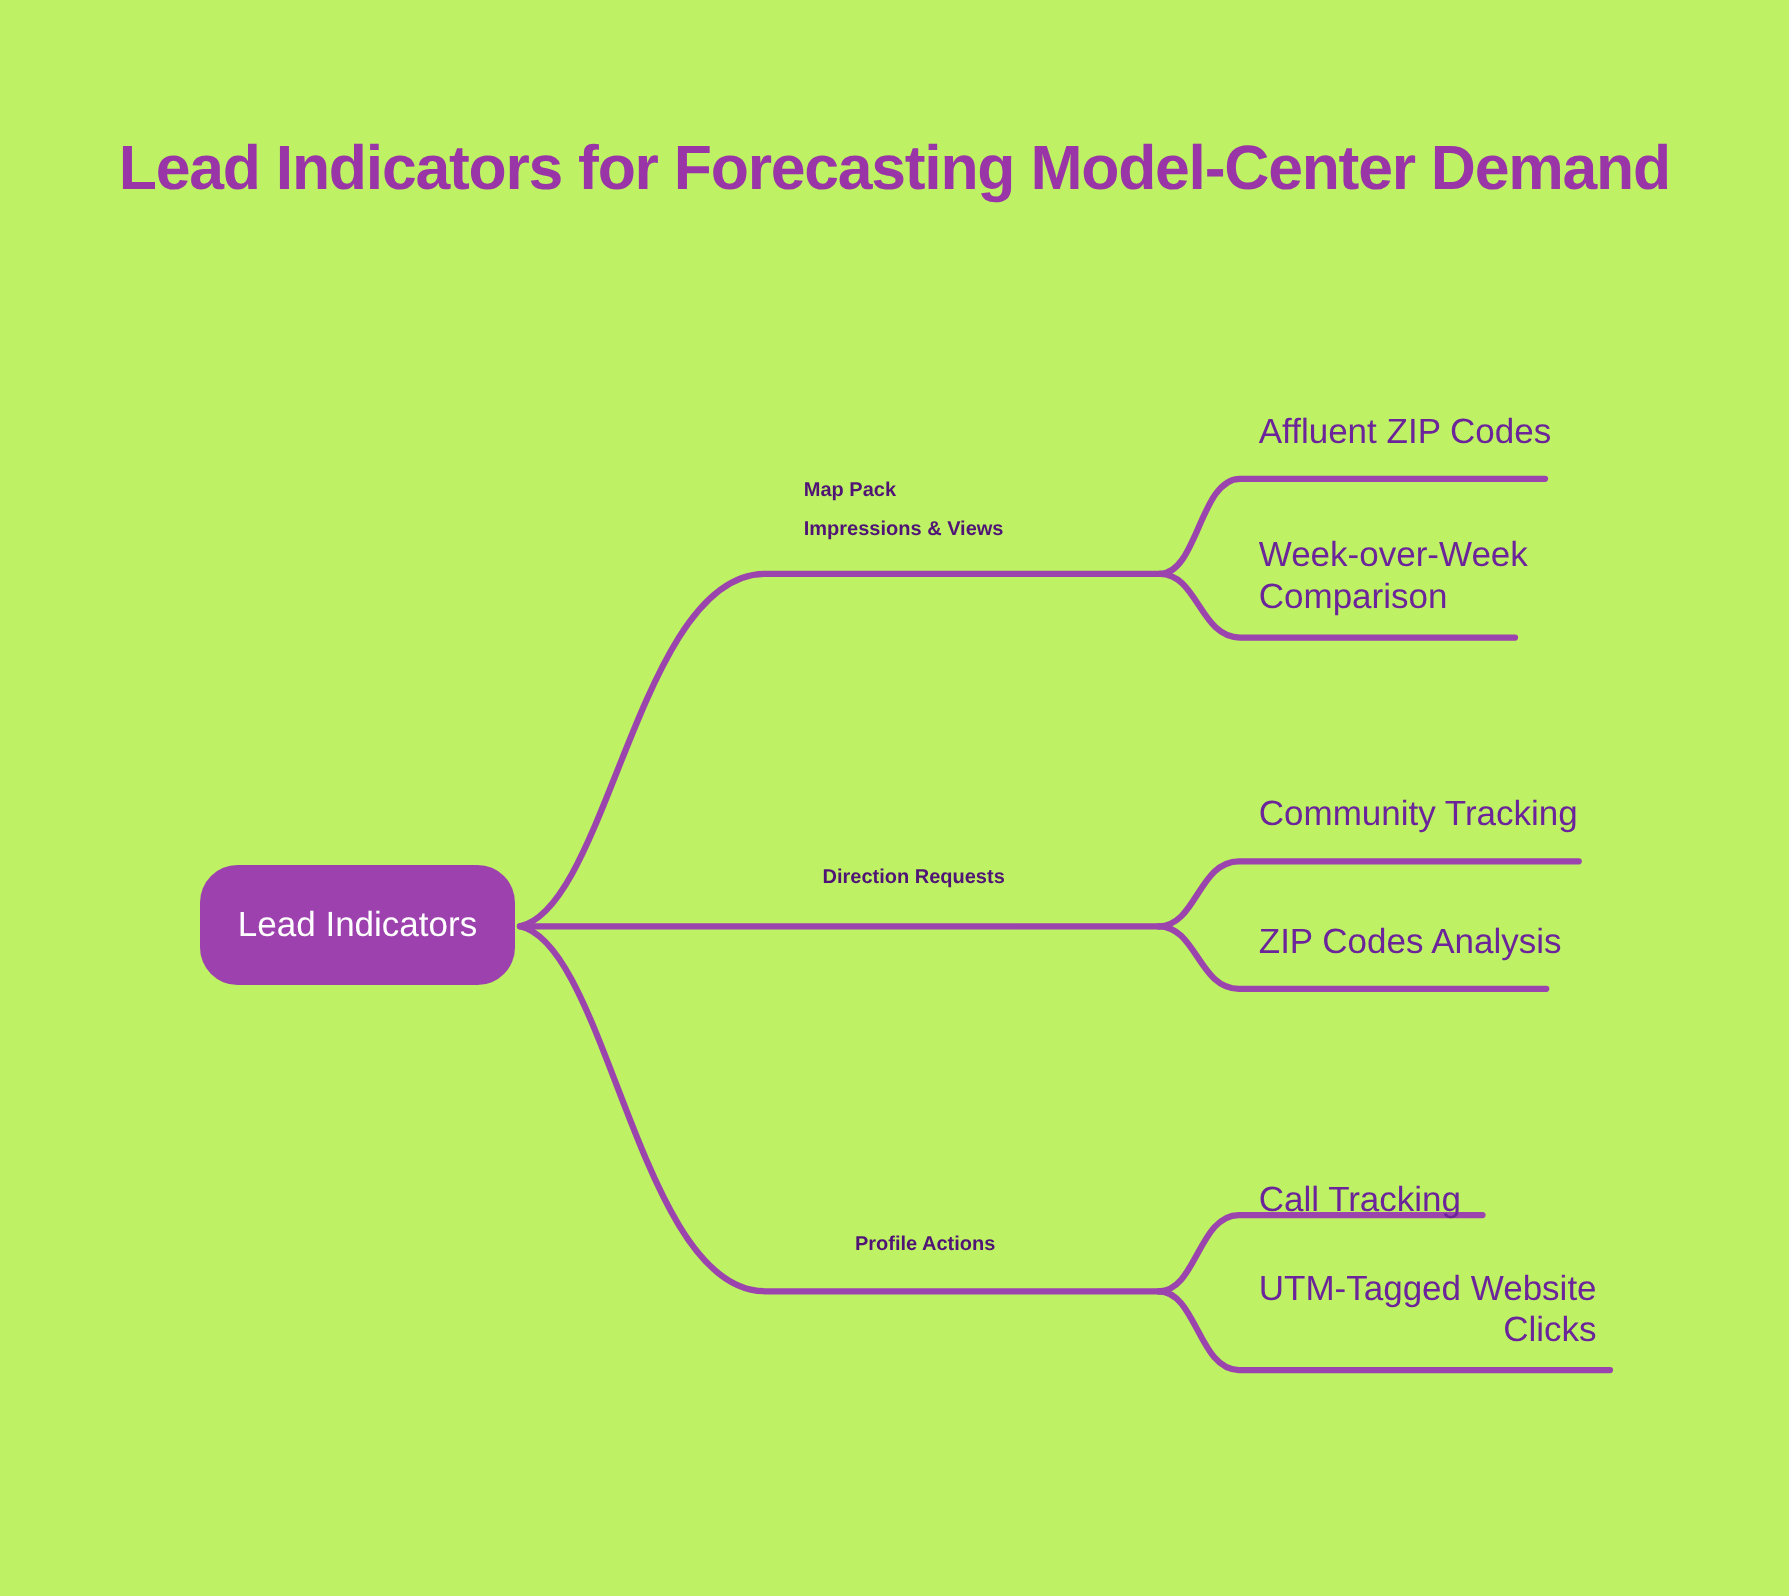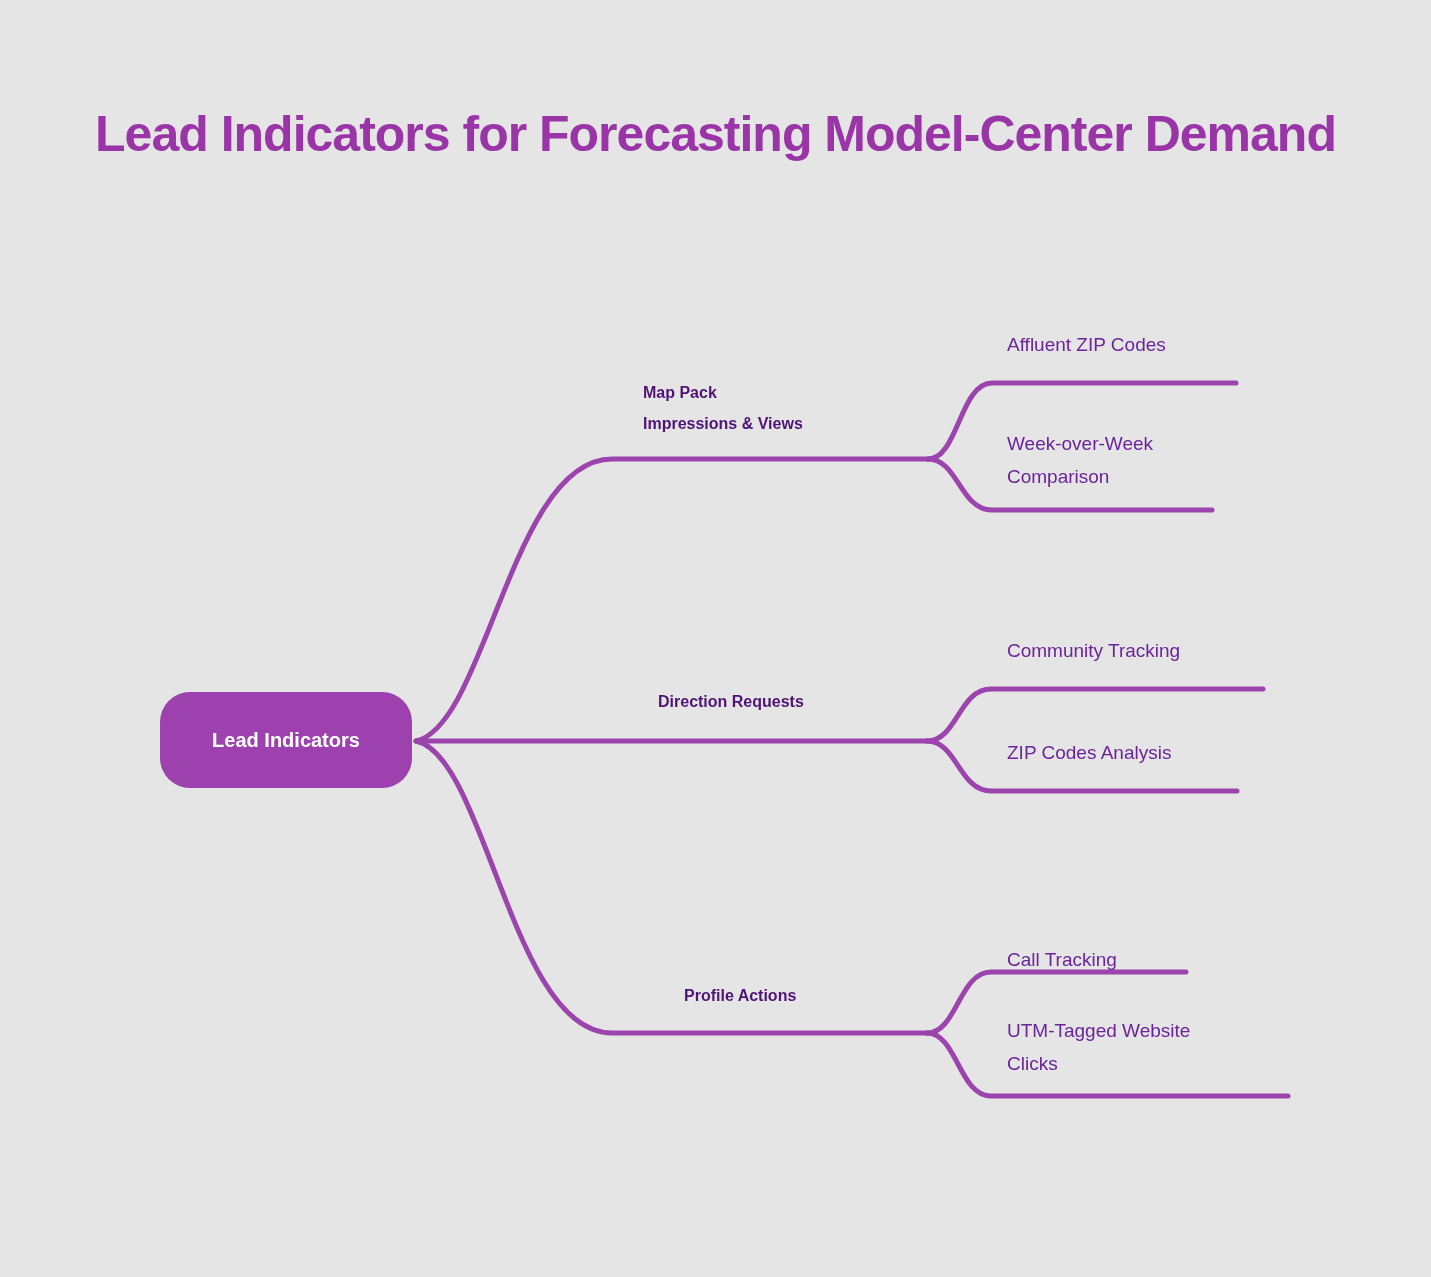--- a/index.html
+++ b/index.html
@@ -12,21 +12,21 @@
   }
   * { margin: 0; padding: 0; box-sizing: border-box; }
   html, body {
     background: #ffffff;
     font-family: "Liberation Sans", sans-serif;
   }
   .canvas {
     position: relative;
     width: 1431px;
     height: 1277px;
-    background: #e5e5e5;
+    background: #bef264;
     overflow: hidden;
   }
   .title {
     position: absolute;
     top: 104px;
     left: 0;
     width: 1431px;
     text-align: center;
     font-size: 50px;
     line-height: 60px;
@@ -53,51 +53,51 @@
     width: 252px;
     height: 96px;
     background: var(--node-fill);
     border-radius: 30px;
     display: flex;
     align-items: center;
     justify-content: center;
   }
   .root-node span {
     color: var(--node-text);
-    font-size: 20px;
-    font-weight: 700;
+    font-size: 28px;
+    font-weight: 400;
   }
   .branch-label {
     position: absolute;
     font-size: 16px;
     line-height: 31px;
     font-weight: 700;
     color: var(--branch-text);
     white-space: nowrap;
   }
   .child-label {
     position: absolute;
-    font-size: 19px;
+    font-size: 28px;
     line-height: 30px;
     font-weight: 400;
     color: var(--child-text);
     white-space: nowrap;
   }
   .child-label .line, .branch-label .line { display: block; }
   .child-label .line + .line { margin-top: 3px; }
   
   .b1 { left: 643px; top: 377px; }
   .b2 { left: 658px; top: 686px; text-align: right; }
   .b3 { left: 684px; top: 980px; }
   .c1a { left: 1007px; top: 330px; }
   .c1b { left: 1007px; top: 429px; }
   .c2a { left: 1007px; top: 636px; }
   .c2b { left: 1007px; top: 738px; }
   .c3a { left: 1007px; top: 917px; margin-top: 28px; }
-  .c3b { left: 1007px; top: 1016px; }
+  .c3b { left: 1007px; top: 1016px; text-align: right; }
 </style>
 </head>
 <body>
 
 <div class="canvas">
 
   <div class="title">Lead Indicators for Forecasting Model-Center Demand</div>
 
   <svg class="edges" width="1431" height="1277" viewBox="0 0 1431 1277" aria-hidden="true">
 

